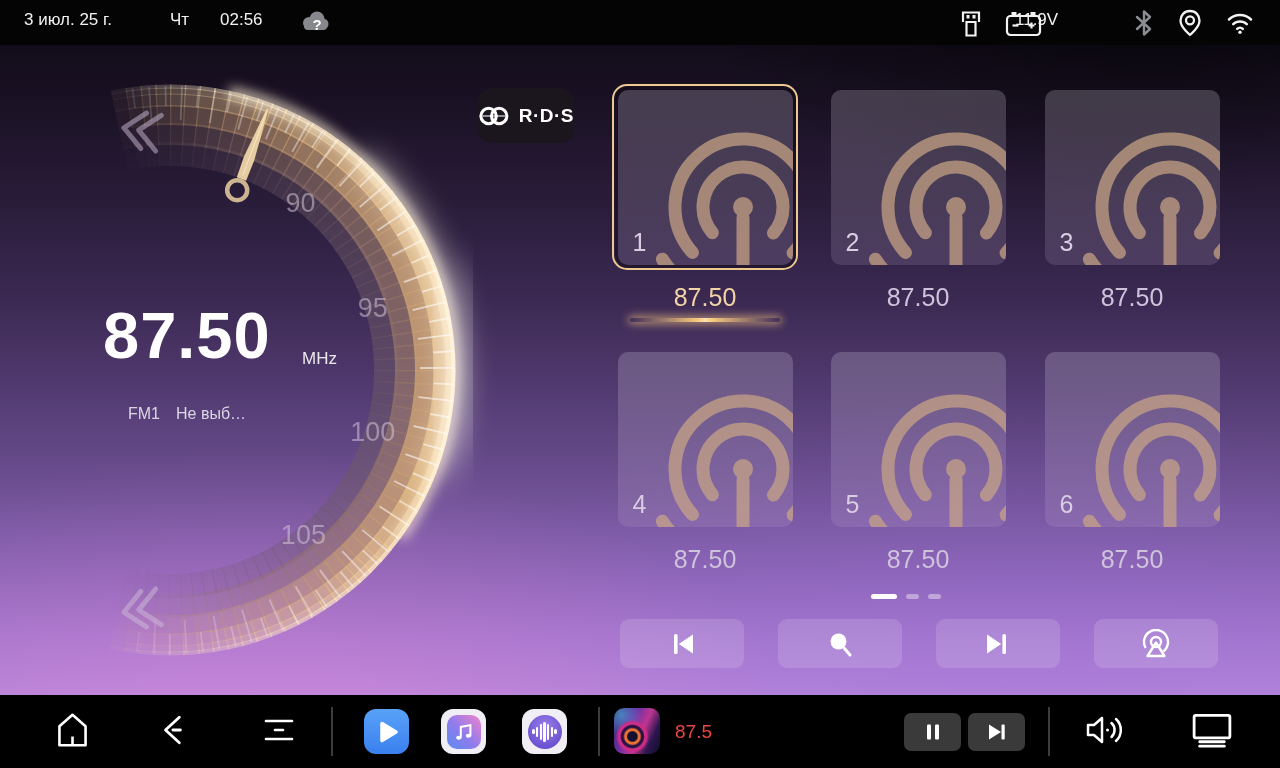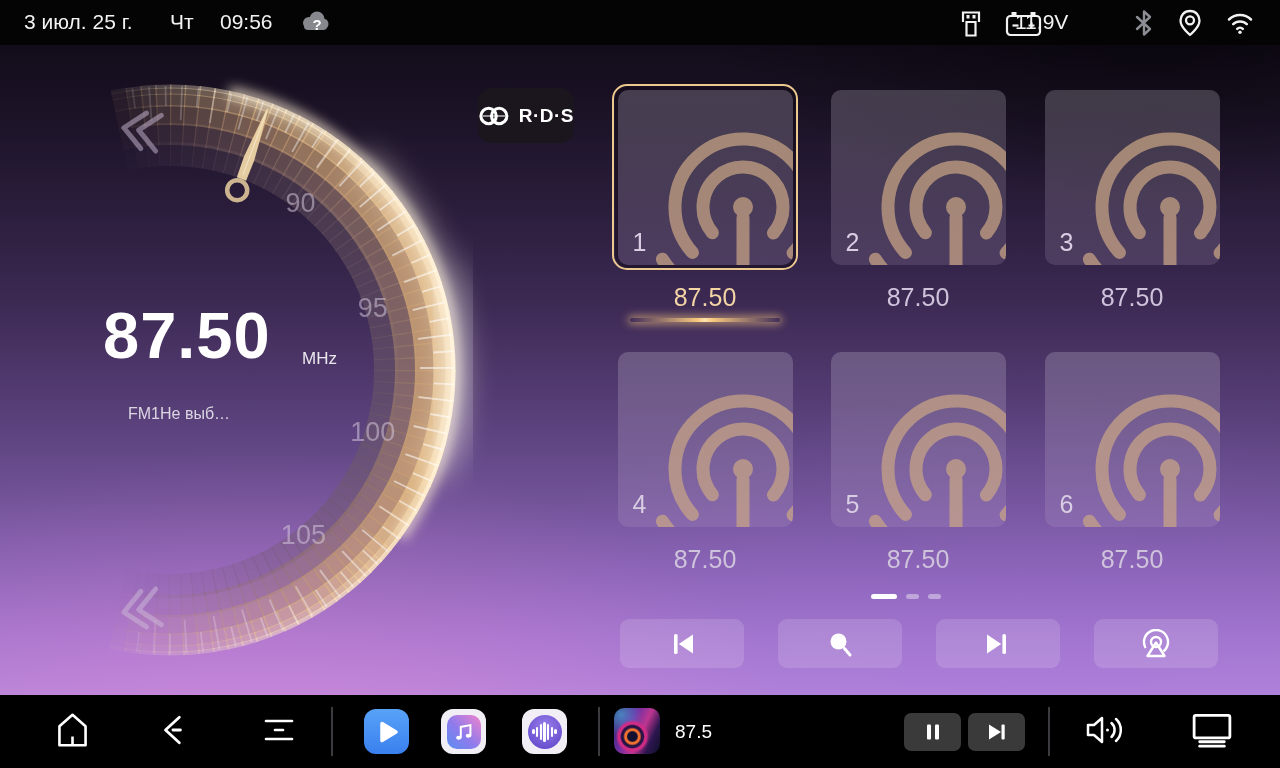--- a/index.html
+++ b/index.html
@@ -1,36 +1,36 @@
 <!DOCTYPE html>
 <html><head>
 <meta charset="utf-8">
 <style>
   html,body{margin:0;padding:0;background:#000;width:1280px;height:768px;overflow:hidden;
     font-family:"Liberation Sans",sans-serif;-webkit-font-smoothing:antialiased;}
   #stage{position:relative;width:1280px;height:768px;background:#000;}
 
   
   .status-bar{position:absolute;left:0;top:0;width:1280px;height:45px;background:#040404;z-index:6;}
-  .status-bar .txt{position:absolute;top:10px;color:#f2f2f2;font-size:21px;white-space:nowrap;}
+  .status-bar .txt{position:absolute;top:10px;color:#f2f2f2;font-size:17px;white-space:nowrap;}
   .sicon{position:absolute;top:8px;}
 
   
   .screen{position:absolute;left:0;top:45px;width:1280px;height:650px;z-index:1;
     background:
       radial-gradient(650px 260px at 90% -4%, rgba(0,0,0,0.5), transparent 70%),
       radial-gradient(900px 520px at 20% 112%, rgba(238,135,219,0.40), transparent 62%),
       radial-gradient(1100px 650px at 80% 115%, rgba(160,110,225,0.30), transparent 62%),
       linear-gradient(180deg,#120c1a 0%,#1c1327 11%,#2a1d3b 25%,#3d2a54 40%,#553d75 55%,#6f5195 69%,#8a64b5 81%,#a276cc 91%,#b285d8 100%);}
   #gauge{position:absolute;left:0;top:0;width:1280px;height:768px;z-index:2;pointer-events:none;}
 
   
   .freq-main{position:absolute;left:103px;top:298px;z-index:3;color:#ffffff;font-size:65px;font-weight:bold;letter-spacing:1px;}
   .freq-unit{position:absolute;left:302px;top:349px;z-index:3;color:rgba(255,255,255,.88);font-size:17px;}
-  .band-row{position:absolute;left:128px;top:405px;z-index:3;color:rgba(255,255,255,.78);font-size:16px;display:flex;gap:0;}
+  .band-row{position:absolute;left:128px;top:405px;z-index:3;color:rgba(255,255,255,.78);font-size:16px;display:flex;gap:16px;}
   .band-btn{position:absolute;left:127px;top:463px;width:124px;height:57px;z-index:3;border-radius:10px;
     background:rgba(255,255,255,.10);display:flex;align-items:center;justify-content:center;
     color:#fff;font-size:25px;font-weight:bold;}
   .rds-logo{position:absolute;left:478px;top:88px;width:96px;height:55px;z-index:3;border-radius:14px;
     background:#1b161e;display:flex;align-items:center;justify-content:center;gap:8px;color:#fff;}
   .rds-logo .rds-text{font-size:19px;font-weight:bold;letter-spacing:.5px;}
 
   
   .cell{position:absolute;width:186px;z-index:3;}
   .tile{height:186px;border-radius:15px;border:2.5px solid transparent;box-sizing:border-box;padding:3.5px;}
@@ -64,21 +64,21 @@
   .music-blob{width:34px;height:34px;border-radius:10px;background:linear-gradient(225deg,#ef83cd 0%,#8e7bec 55%,#5a8df2 100%);
     display:flex;align-items:center;justify-content:center;}
   .wave-blob{width:34px;height:34px;border-radius:50%;background:radial-gradient(circle at 50% 35%,#9a80ea,#6a4fd0 75%);
     display:flex;align-items:center;justify-content:center;gap:1.5px;}
   .wbar{width:2.2px;border-radius:2px;background:#fff;}
   .album-art{position:absolute;left:614px;top:13px;width:46px;height:46px;border-radius:10px;overflow:hidden;
     background:
      radial-gradient(circle at 40% 62%, #141030 0 12%, #f07030 15% 19%, #2a1448 23% 28%, #d02c86 31% 35%, rgba(60,20,90,0) 42%),
      radial-gradient(circle at 15% 15%, rgba(80,200,245,.55), transparent 38%),
      linear-gradient(115deg,#262a62 0%,#6d2ea4 35%,#bd3690 58%,#2c1650 78%,#0e0e26 100%);}
-  .np-freq{position:absolute;left:675px;top:50%;transform:translateY(-50%);color:#ffffff;font-size:19px;}
+  .np-freq{position:absolute;left:675px;top:50%;transform:translateY(-50%);color:#ef4444;font-size:19px;}
   .media-btn{position:absolute;top:713px;width:57px;height:38px;border-radius:7px;background:#3a3a3a;
     display:flex;align-items:center;justify-content:center;z-index:7;}
 </style>
 </head>
 <body>
 
 <svg width="0" height="0" style="position:absolute">
   <defs>
     <g id="podcast-sym" fill="none" stroke="currentColor" stroke-width="13" stroke-linecap="round">
       <circle cx="100" cy="80" r="10" fill="currentColor" stroke="none"></circle>
@@ -89,21 +89,21 @@
       <circle cx="100" cy="80" r="96" stroke-dasharray="65.4 999" transform="rotate(108 100 80)"></circle>
     </g>
   </defs>
 </svg>
 
 <div id="stage">
 
   <div class="status-bar">
     <span class="txt" style="left:24px">3 июл. 25 г.</span>
     <span class="txt" style="left:170px">Чт</span>
-    <span class="txt" style="left:220px">09:56</span>
+    <span class="txt" style="left:220px">02:56</span>
     <span class="sicon" style="left:298px;top:7px">
       <svg width="34" height="30" viewBox="0 0 34 30">
         <g fill="#8f8f96" opacity=".95">
           <circle cx="11" cy="16" r="6"></circle>
             <circle cx="19" cy="12" r="7.5"></circle>
             <circle cx="25" cy="17" r="5.5"></circle>
           <rect x="6" y="15" width="23" height="8" rx="4"></rect>
         </g>
         <text x="19" y="23" text-anchor="middle" fill="#ffffff" font-size="15" font-weight="bold" font-family="Liberation Sans, sans-serif">?</text>
       </svg>

